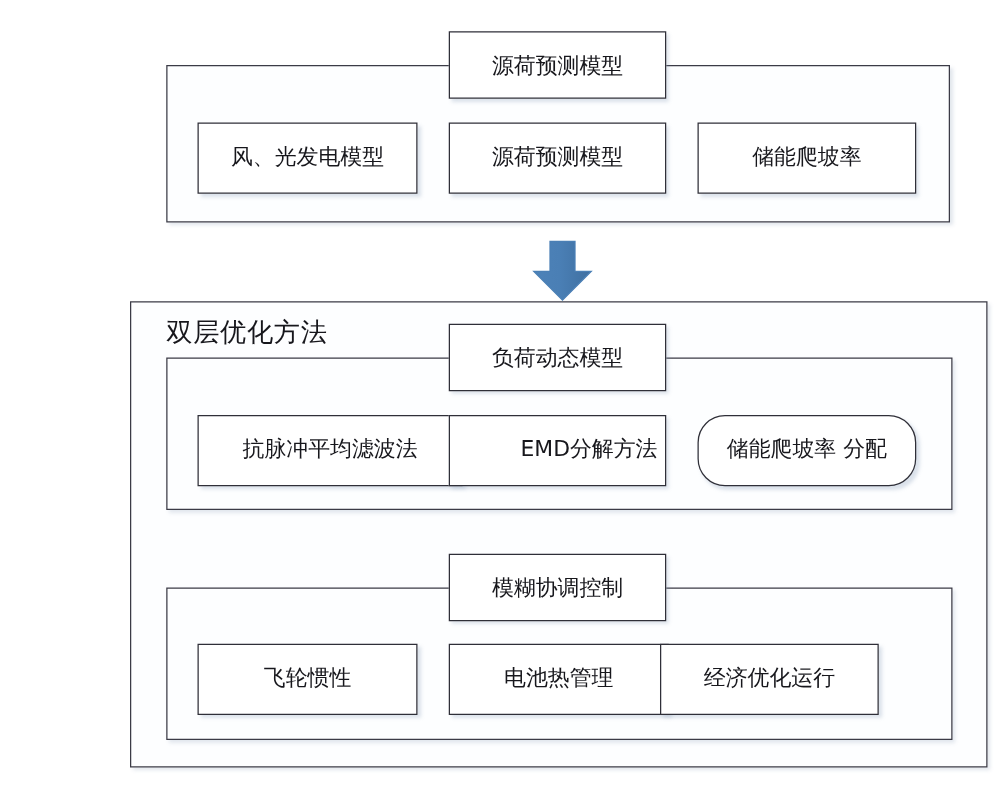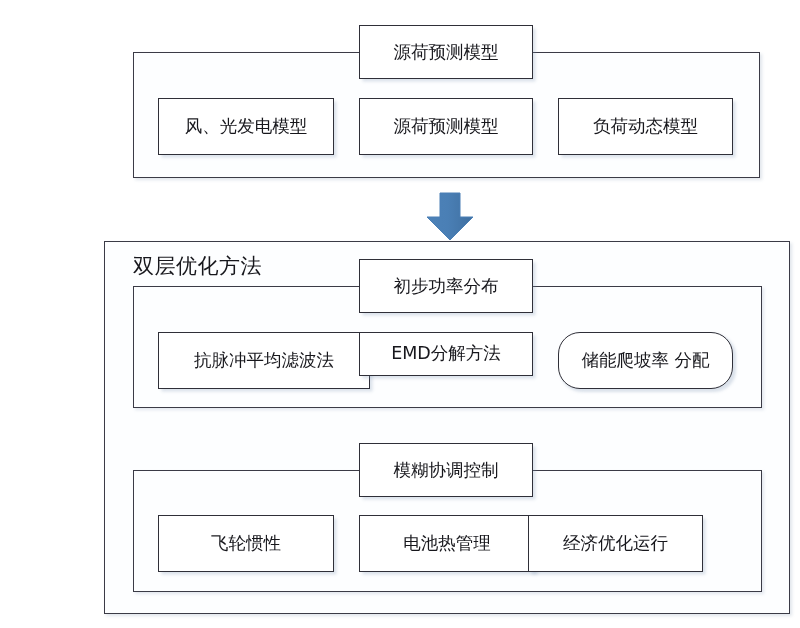--- a/index.html
+++ b/index.html
@@ -89,21 +89,21 @@
 
   <div class="abs node" style="left:158px; top:98px; width:176px; height:57px;">
     <span>风、光发电模型</span>
   </div>
 
   <div class="abs node" style="left:359px; top:98px; width:174px; height:57px;">
     <span>源荷预测模型</span>
   </div>
 
   <div class="abs node" style="left:558px; top:98px; width:175px; height:57px;">
-    <span>负荷动态模型</span>
+    <span>储能爬坡率</span>
   </div>
 
   <div class="abs arrow-wrap" style="left:422px; top:191px; width:56px; height:52px;">
     <svg width="56" height="52" viewBox="0 0 56 52" aria-hidden="true">
       <defs>
         <linearGradient id="arrGrad" x1="0" y1="0" x2="1" y2="0">
           <stop offset="0%" stop-color="#4d82b8"></stop>
           <stop offset="45%" stop-color="#4a7fb5"></stop>
           <stop offset="100%" stop-color="#3f6fa0"></stop>
         </linearGradient>
@@ -114,28 +114,28 @@
 
   <div class="abs group-box" style="left:104px; top:241px; width:686px; height:373px;"></div>
 
   <div class="abs group-heading" style="left:133px; top:252px;">
     <span>双层优化方法</span>
   </div>
 
   <div class="abs sub-box" style="left:133px; top:286px; width:629px; height:122px;"></div>
 
   <div class="abs title-chip" style="left:359px; top:259px; width:174px; height:54px;">
-    <span>初步功率分布</span>
+    <span>负荷动态模型</span>
   </div>
 
   <div class="abs node" style="left:158px; top:332px; width:212px; height:57px;">
     <span>抗脉冲平均滤波法</span>
   </div>
 
-  <div class="abs node" style="left:359px; top:332px; width:174px; height:44px;">
+  <div class="abs node" style="left:359px; top:332px; width:174px; height:57px;justify-content:flex-end;">
     <span>EMD分解方法</span>
   </div>
 
   <div class="abs node" style="left:558px; top:332px; width:175px; height:57px;border-radius:22px;">
     <span>储能爬坡率 分配</span>
   </div>
 
   <div class="abs sub-box" style="left:133px; top:470px; width:629px; height:122px;"></div>
 
   <div class="abs title-chip" style="left:359px; top:443px; width:174px; height:54px;">

